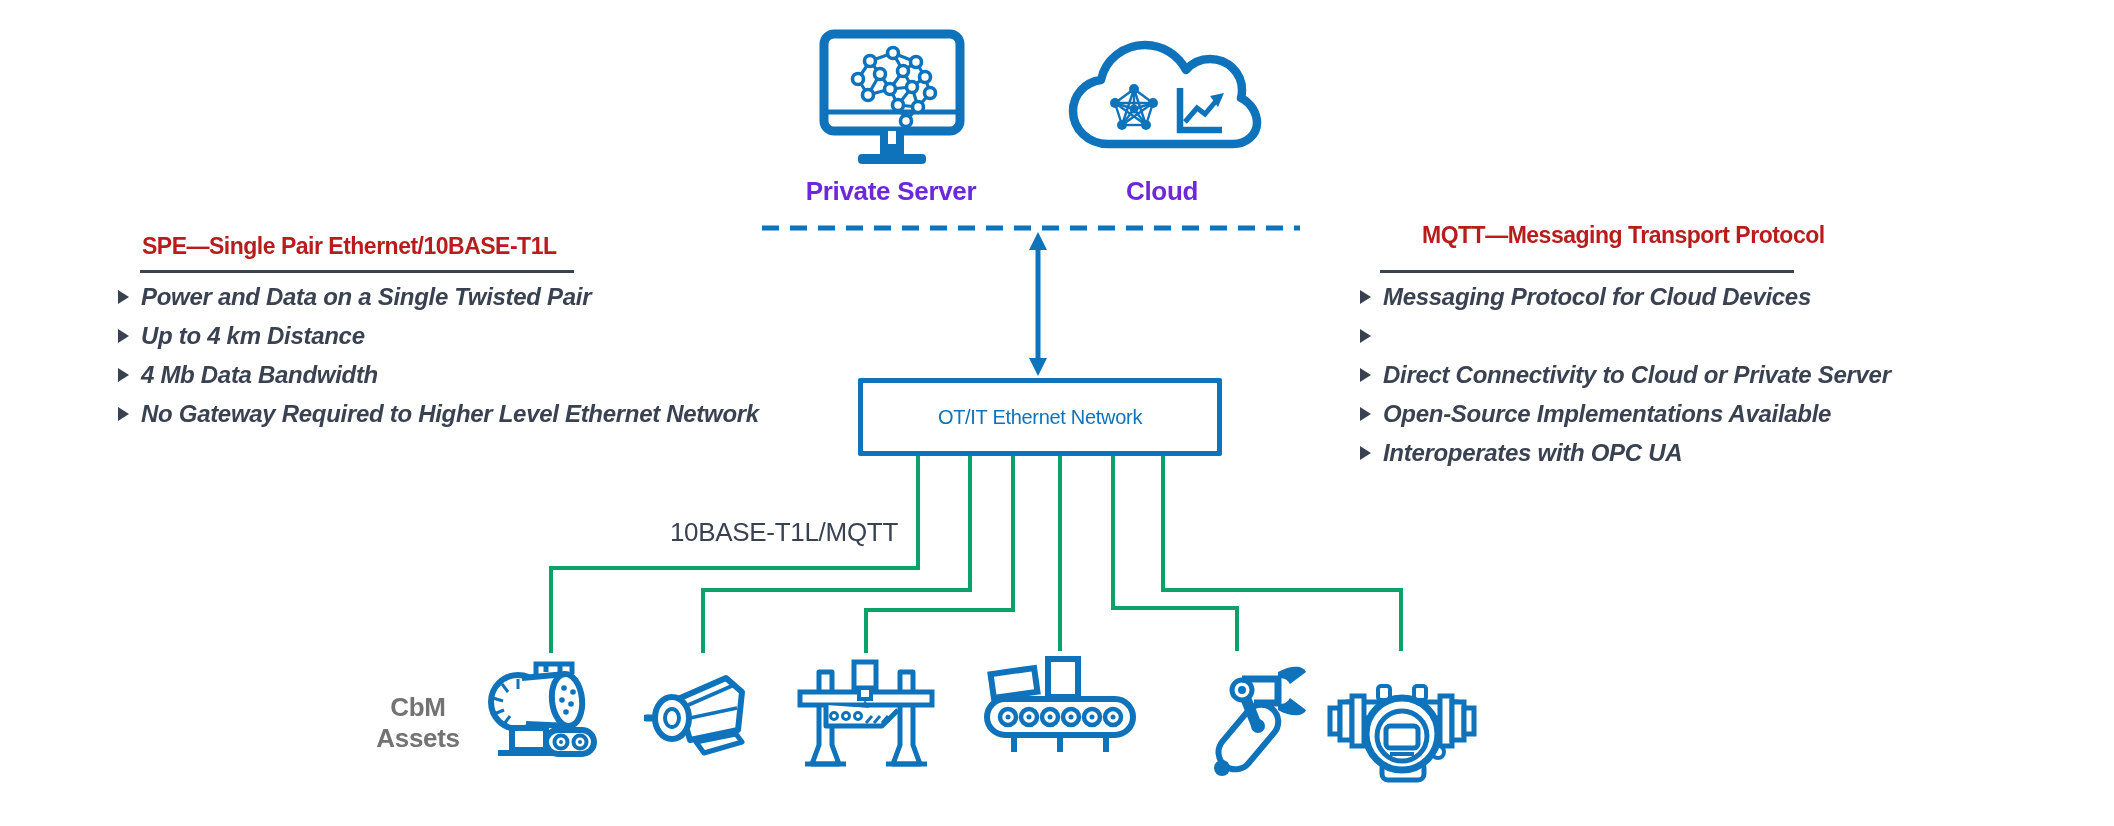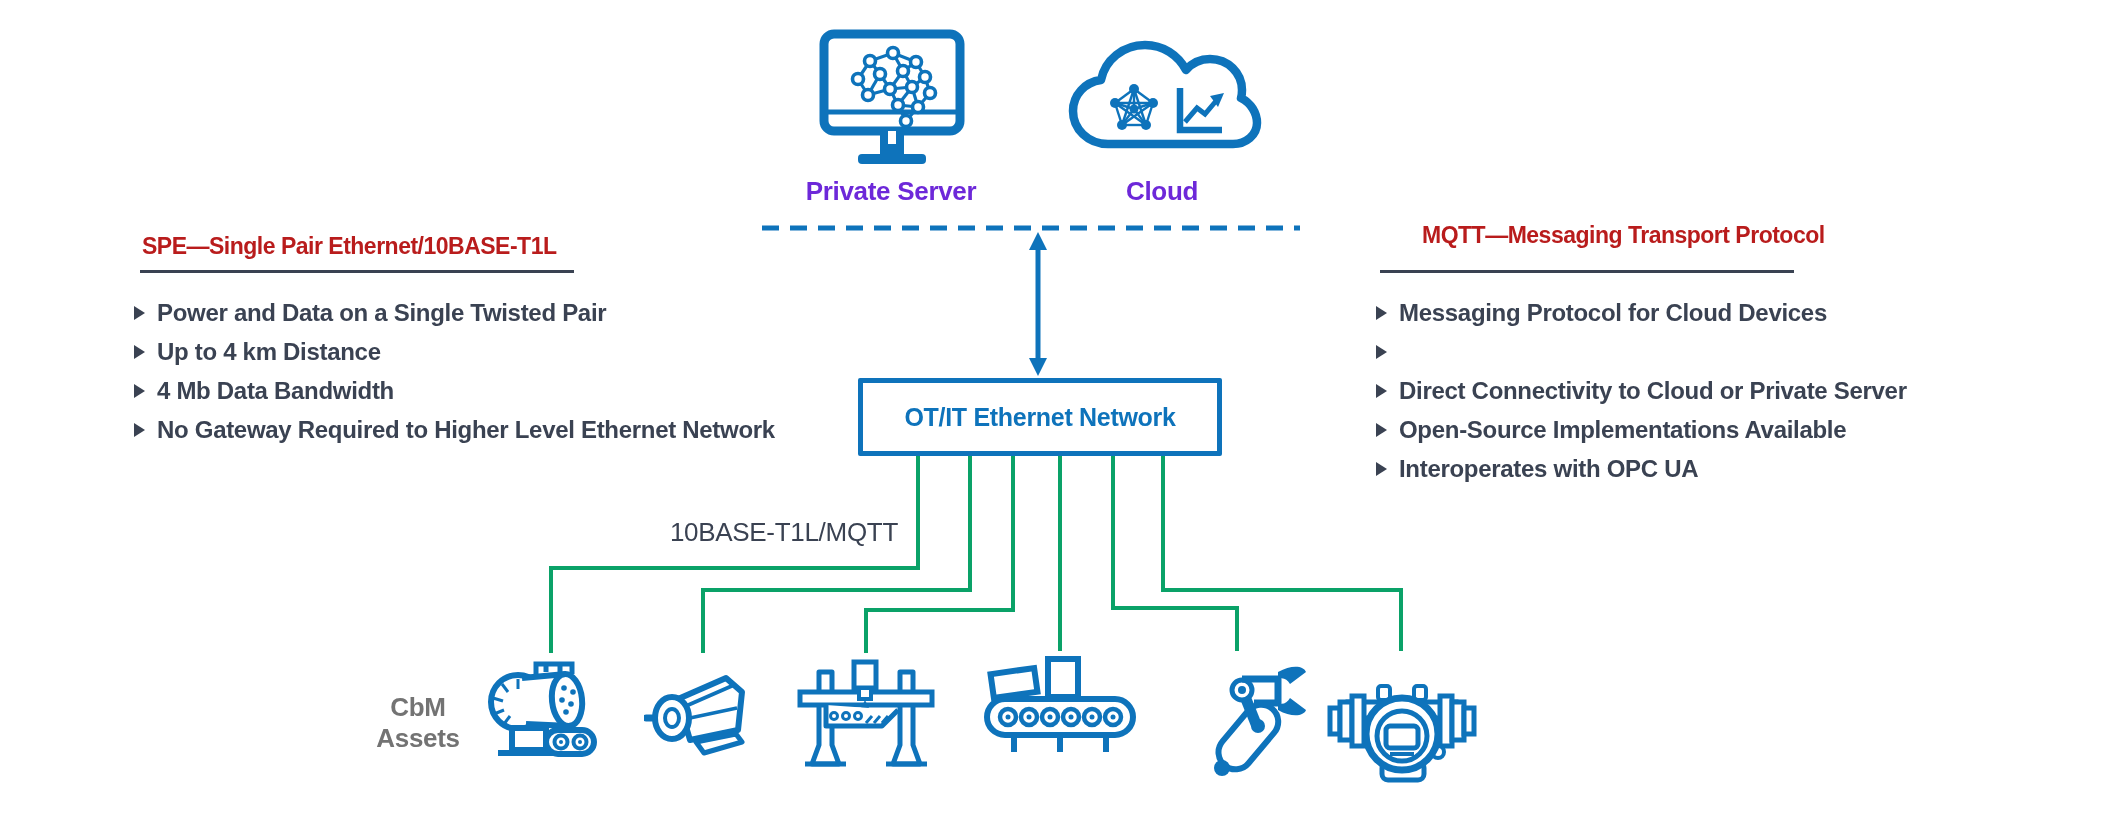--- a/index.html
+++ b/index.html
@@ -2,28 +2,28 @@
 <html><head>
 <meta charset="utf-8">
 <style>
   html,body{margin:0;padding:0;background:#fff;}
   #canvas{position:relative;width:2114px;height:826px;background:#fff;overflow:hidden;
           font-family:"Liberation Sans","DejaVu Sans",sans-serif;}
   .abs{position:absolute;}
   .node-label{font-size:26px;font-weight:bold;color:#6d28d9;text-align:center;letter-spacing:-0.3px;}
   .panel-heading{font-size:23px;font-weight:bold;color:#b91c1c;letter-spacing:-0.5px;white-space:nowrap;}
   .underline-bar{position:absolute;height:3px;background:#3A4252;}
-  ul.bullets{list-style:none;margin:16px;padding:0;}
+  ul.bullets{list-style:none;margin:0;padding:0;font-style:italic;}
   ul.bullets li{display:flex;align-items:center;height:39px;white-space:nowrap;}
   .bullet-marker{width:0;height:0;border-left:11px solid #3A4252;border-top:7px solid transparent;
                  border-bottom:7px solid transparent;margin-right:12px;flex:0 0 auto;}
   .bullet-text{font-size:24px;font-weight:bold;color:#3A4252;letter-spacing:-0.3px;}
   #network-box{left:858px;top:378px;width:364px;height:78px;border:5px solid #0E73BB;border-radius:2px;
                box-sizing:border-box;display:flex;align-items:center;justify-content:center;}
-  #network-box span{font-size:25px;font-weight:bold;color:#0E73BB;letter-spacing:-0.3px;}
+  #network-box span{font-size:20px;font-weight:normal;color:#0E73BB;letter-spacing:-0.3px;}
   #link-label{left:640px;top:517px;width:258px;text-align:right;font-size:26px;font-weight:normal;
               color:#3A4252;letter-spacing:-0.3px;}
   #cbm-label{left:366px;top:692px;width:104px;text-align:center;font-size:26px;font-weight:bold;
              color:#737373;line-height:31px;letter-spacing:-0.3px;}
   svg{display:block;}
 </style>
 </head>
 <body>
 
 <div id="canvas">

